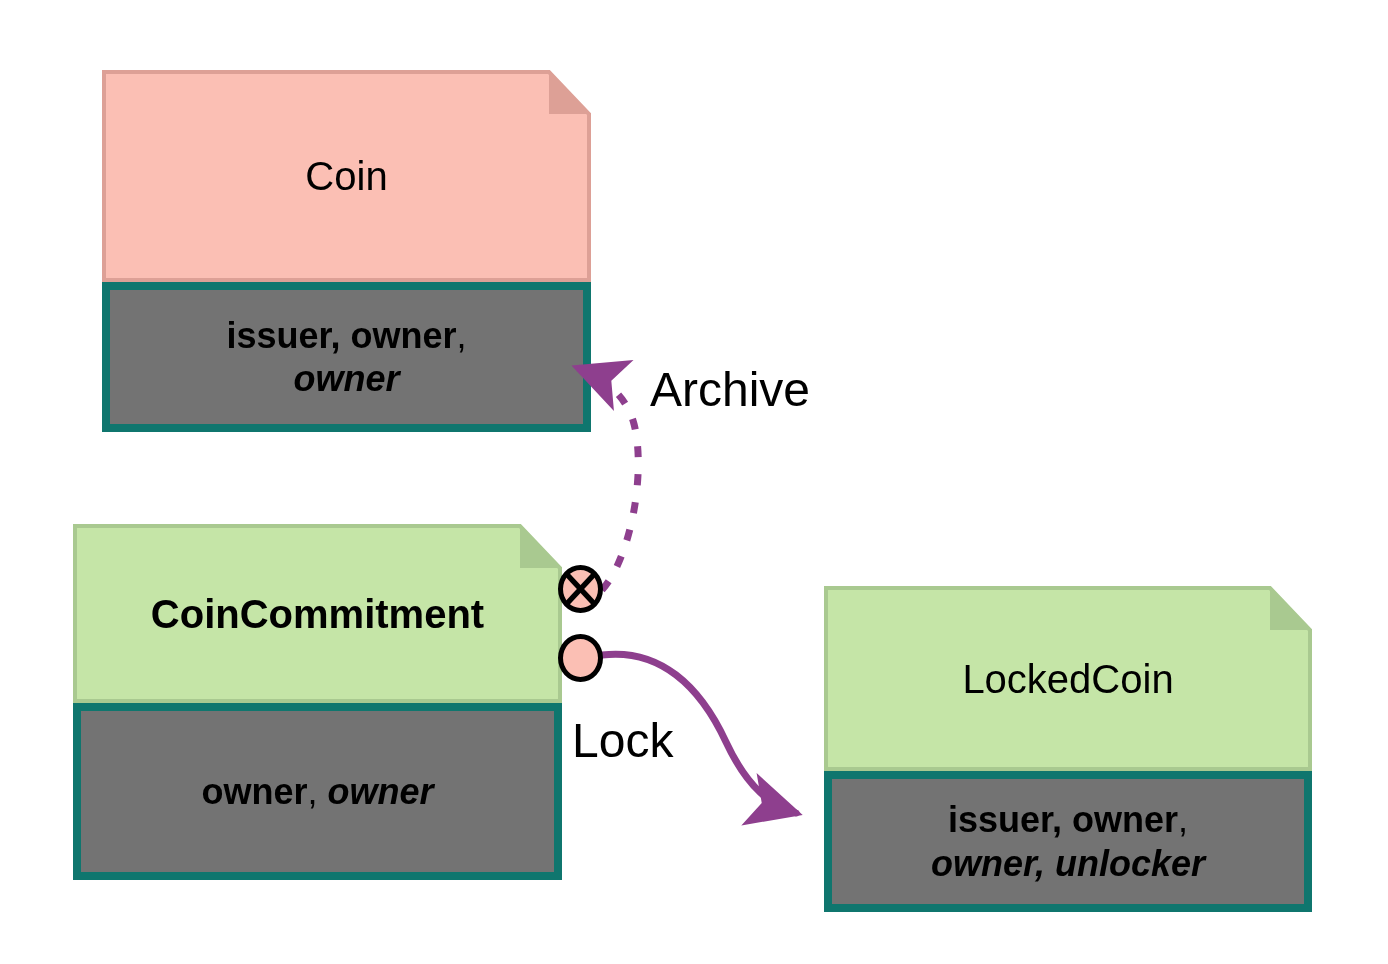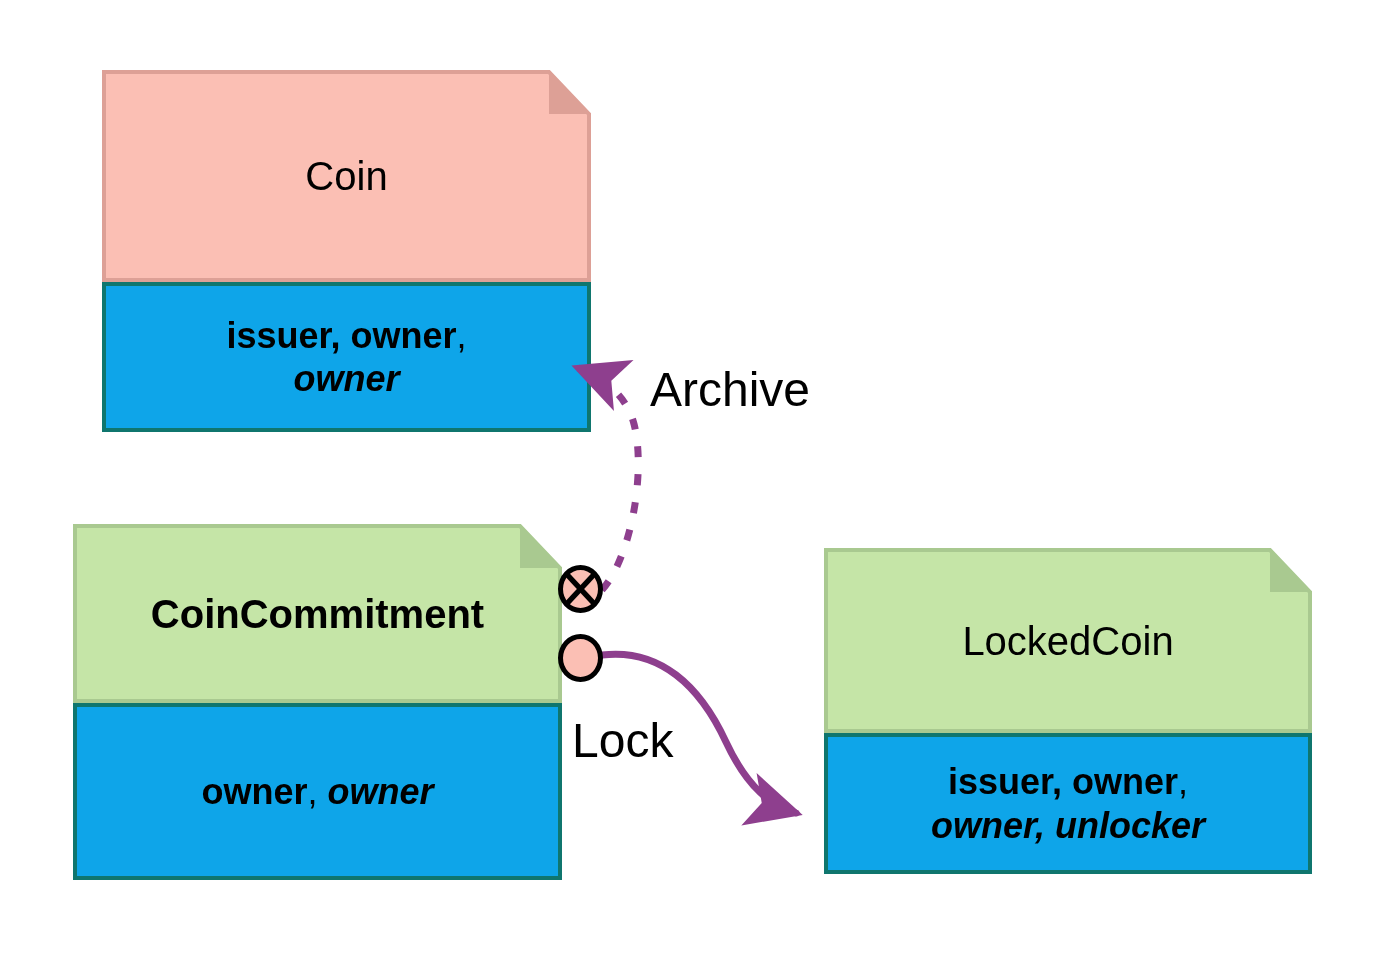--- a/index.html
+++ b/index.html
@@ -50,22 +50,22 @@
     position: relative;
     z-index: 3;
     width: 100%;
     color: #000000;
     line-height: 1.15;
   }
 
   
   .contract .body {
     width: 100%;
-    border: 4px solid #0f766e;
-    background: #0ea5e9;
+    border: 8px solid #0f766e;
+    background: #737373;
   }
   .contract .body .label {
     width: 100%;
     color: #000000;
     line-height: 1.2;
     padding: 0 10px;
     box-sizing: border-box;
   }
 
   .t-name { font-size: 40px; }
@@ -159,21 +159,21 @@
     <div class="body" style="top:179px; height:177px;">
       <div class="label t-fields">
         <div>
           <span class="fw-b">owner</span><span class="fw-n">,</span>
           <span class="fw-i">owner</span>
         </div>
       </div>
     </div>
   </div>
 
-  <div class="contract" id="locked-coin" style="left:824px; top:548px; width:488px; height:274px;border-radius:32px;">
+  <div class="contract" id="locked-coin" style="left:824px; top:586px; width:488px; height:274px;border-radius:32px;">
 
     <div class="header" style="height:185px;">
       <svg class="fill" viewBox="0 0 488 185" preserveAspectRatio="none">
         <path d="M2,2 L446,2 L486,44 L486,183 L2,183 Z" fill="#C5E5A7" stroke="#A9C990" stroke-width="4"></path>
         <path d="M446,2 L486,44 L446,44 Z" fill="#A9C990" stroke="none"></path>
       </svg>
       <div class="label t-name">LockedCoin</div>
     </div>
 
     <div class="body" style="top:185px; height:141px;">

